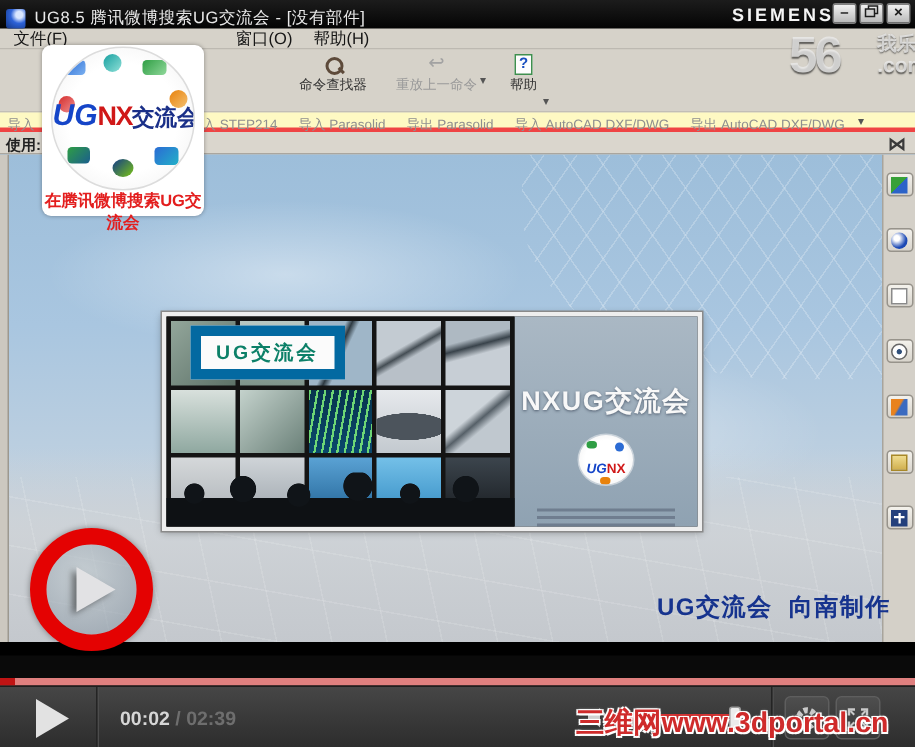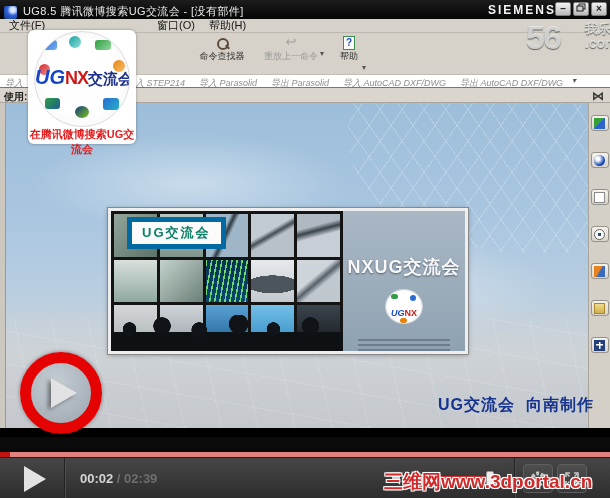--- a/index.html
+++ b/index.html
@@ -33,22 +33,22 @@
   .icon-mag { position:relative; width:13px; height:13px; margin:2px 0 1px; }
   .icon-mag::before { content:""; position:absolute; left:1px; top:1px; width:8px; height:8px; border:2px solid #5d4a3a; border-radius:50%; }
   .icon-mag::after { content:""; position:absolute; left:9px; top:9px; width:5px; height:2px; background:#5d4a3a; transform:rotate(45deg); }
   .icon-replay { font-size:13px; line-height:14px; color:#a2a2a2; height:16px; }
   .icon-helpbox { width:12px; height:14px; margin:1px 0; background:#fdfdfd; border:1px solid #3f8f4f;
     color:#1a50c0; font-size:10px; font-weight:bold; line-height:12px; text-align:center; }
   .chev { position:absolute; font-size:8px; color:#555; }
   .chev-replay { left:320px; top:16px; }
   .chev-help { left:362px; top:30px; }
 
-  .importbar { position:relative; height:13px; background:#ffffff; border-bottom:1px solid #ef4444;
-    font-size:9px; color:#8f8f8f;font-style:italic; }
+  .importbar { position:relative; height:13px; background:#fef9c3; border-bottom:3px solid #ef4444;
+    font-size:9px; color:#8f8f8f; }
   .imp-frag { position:absolute; left:5px; top:2px; }
   .imp-items { position:absolute; left:126px; top:2px; display:flex; gap:14px; white-space:nowrap; }
   .imp-chev { position:absolute; left:572px; top:1px; font-size:8px; color:#555; }
 
   .statusbar { position:relative; height:15px; background:#dad6cd; border-bottom:1px solid #aaa69e;
     font-size:10px; font-weight:bold; color:#222; }
   .status-label { position:absolute; left:4px; top:2px; }
   .fit-glyph { position:absolute; left:592px; top:1px; font-size:12px; color:#3a3a3a; }
 
   
@@ -128,21 +128,21 @@
   .crowd { position:absolute; left:0; bottom:0; width:100%; height:36px;
     background:
       radial-gradient(circle 7px at 8% 14px, #101418 6.5px, transparent 7px),
       radial-gradient(circle 9px at 22% 11px, #101418 8.5px, transparent 9px),
       radial-gradient(circle 8px at 38% 15px, #101418 7.5px, transparent 8px),
       radial-gradient(circle 10px at 55% 9px, #101418 9.5px, transparent 10px),
       radial-gradient(circle 7px at 70% 14px, #101418 6.5px, transparent 7px),
       radial-gradient(circle 9px at 86% 11px, #101418 8.5px, transparent 9px),
       linear-gradient(to top, #0e1114 0 52%, transparent 52%); }
   .banner-label { position:absolute; left:16px; top:6px; padding:2px 10px; background:#fbfbfb;
-    border:5px solid #0369a1; color:#0c8068; font-size:13px; font-weight:bold; letter-spacing:2px; }
+    border:7px solid #0369a1; color:#0c8068; font-size:13px; font-weight:bold; letter-spacing:2px; }
   .banner-right { flex:1; background:linear-gradient(180deg,#aab8c4,#8fa2b2); display:flex; flex-direction:column; align-items:center; }
   .banner-title { margin-top:44px; font-size:18px; font-weight:bold; color:#f8f8f8;
     text-shadow:0 1px 2px rgba(30,40,60,.6); letter-spacing:1px; white-space:nowrap; }
   .mini-logo { position:relative; width:38px; height:38px; margin-top:10px; border-radius:50%;
     background:radial-gradient(#fff 55%, #ececec); border:1px solid #c9d2da; text-align:center; overflow:hidden; }
   .mini-text { position:relative; top:12px; font-weight:bold; white-space:nowrap; }
   .mini-ug { font-size:9px; color:#1545c8; font-style:italic; }
   .mini-nx { font-size:9px; color:#d01818; }
   .mb1 { left:5px; top:4px; width:7px; height:5px; background:#2f9e44; }
   .mb2 { left:24px; top:5px; width:6px; height:6px; background:#2b6bd4; border-radius:50%; }

